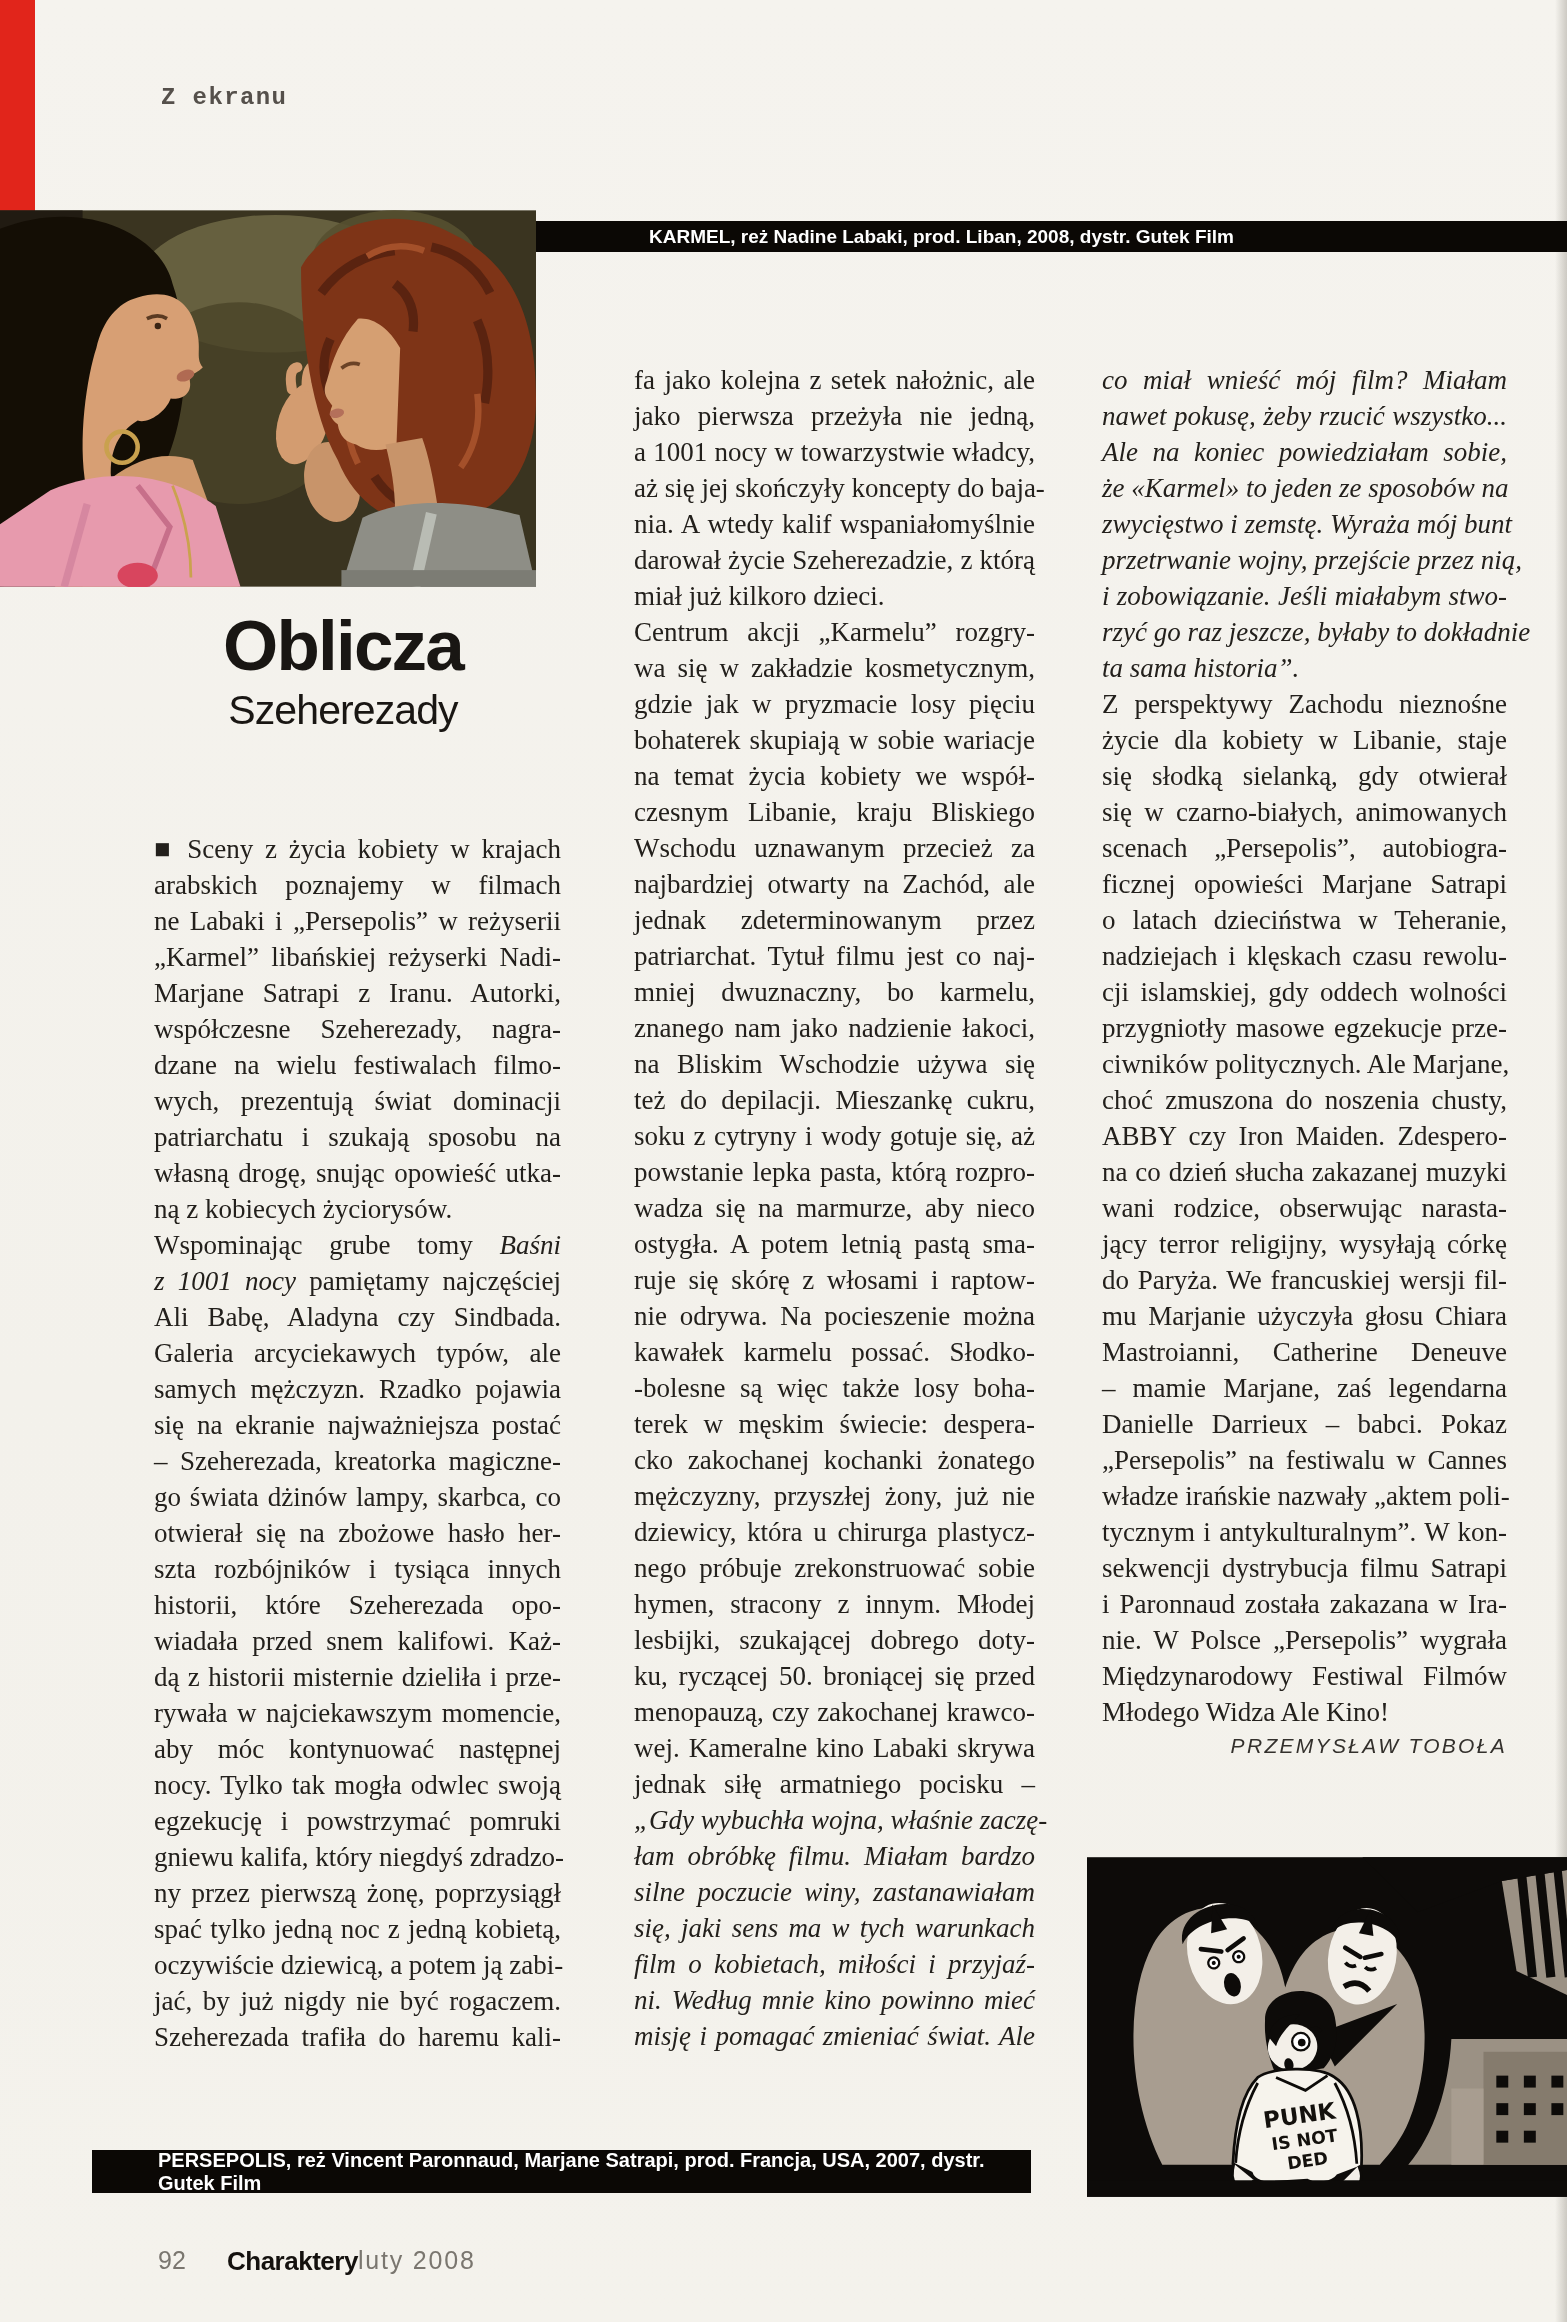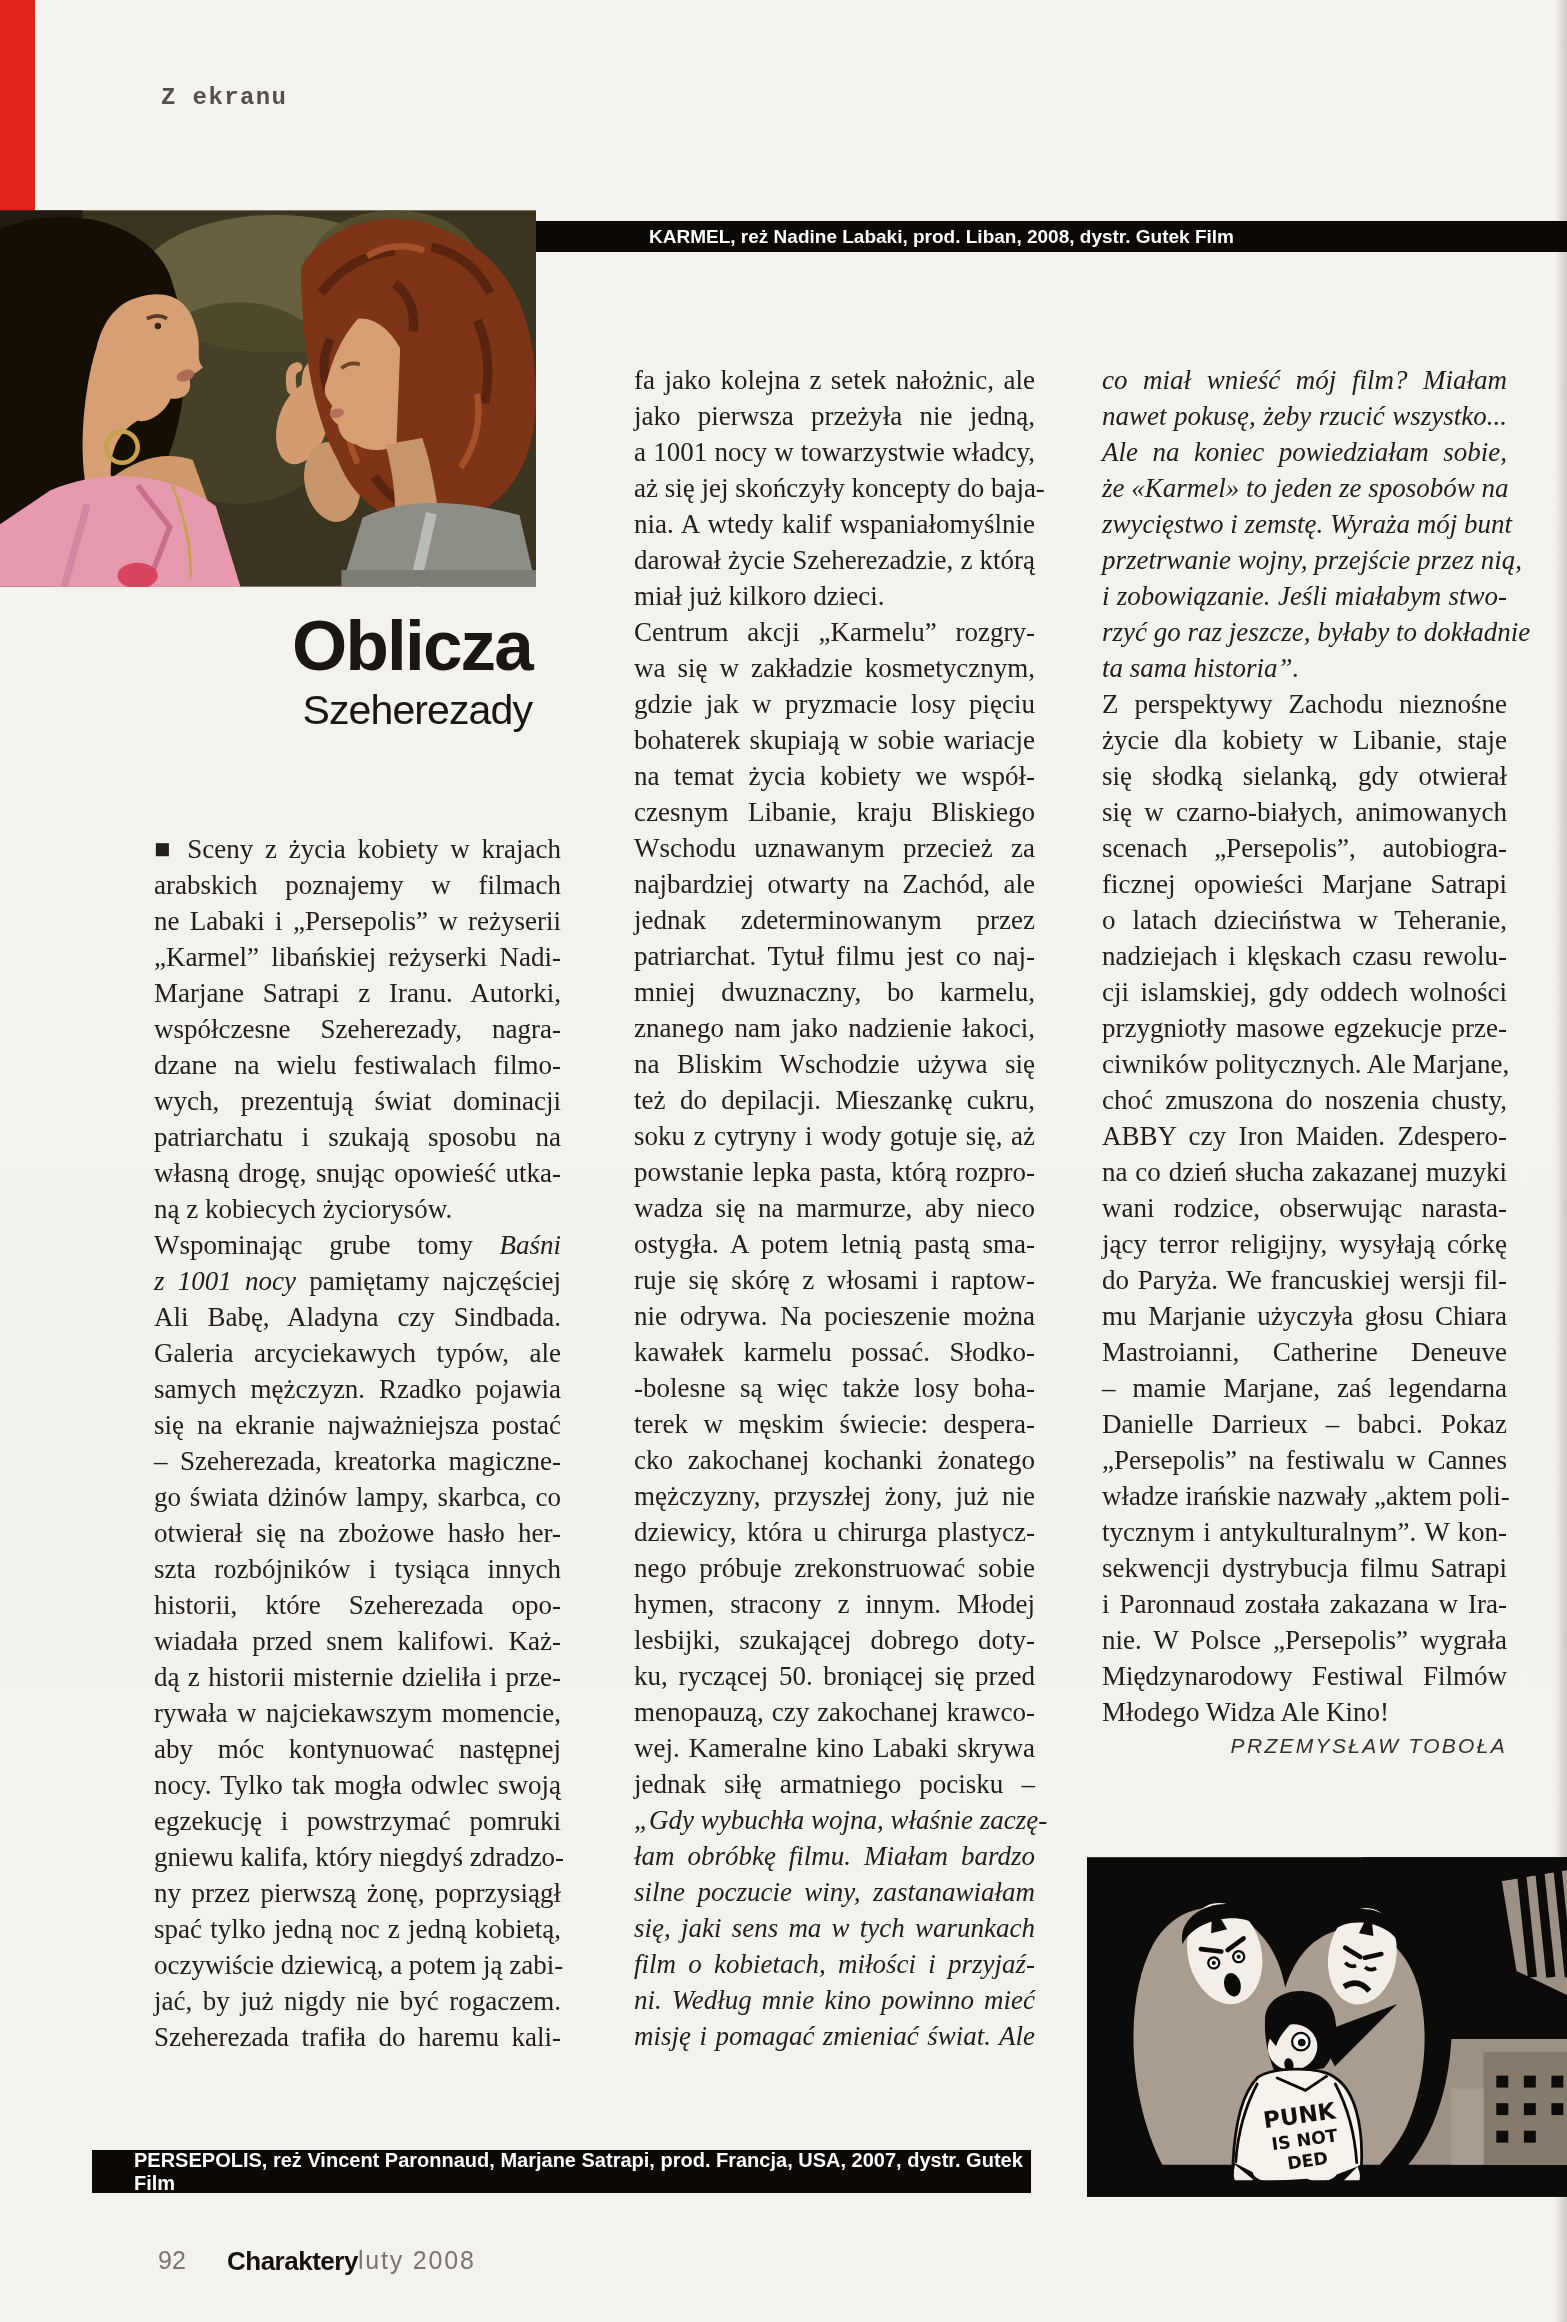--- a/index.html
+++ b/index.html
@@ -20,23 +20,23 @@
   }
   .photo{position:absolute;left:0;top:210px;width:536px;height:377px;}
   .caption-bar{
     position:absolute;background:#0b0805;color:#ffffff;
     font-family:"Liberation Sans",sans-serif;font-weight:bold;
     display:flex;align-items:center;
   }
   #karmel-bar{left:536px;top:221px;width:1031px;height:31px;font-size:19px;
     justify-content:center;padding-right:220px;box-sizing:border-box;}
   #persepolis-bar{left:92px;top:2150px;width:939px;height:43px;font-size:20px;
-    padding-left:42px;box-sizing:border-box;}
+    padding-left:66px;box-sizing:border-box;}
   .title{
-    position:absolute;left:154px;top:610px;width:378px;text-align:right;
+    position:absolute;left:154px;top:610px;width:378px;text-align:center;
     font-family:"Liberation Sans",sans-serif;color:#191613;line-height:1;
   }
   .title .t1{font-size:71px;font-weight:bold;letter-spacing:-1.8px;display:block;}
   .title .t2{font-size:41px;font-weight:normal;letter-spacing:-0.9px;display:block;margin-top:9.2px;}
   .col{position:absolute;font-size:27px;}
   #col-left{left:154px;top:831px;width:407px;}
   #col-middle{left:634px;top:362px;width:401px;}
   #col-right{left:1102px;top:362px;width:405px;}
   .tl{height:36px;line-height:36px;text-align:justify;text-align-last:justify;
     white-space:nowrap;overflow:visible;}

